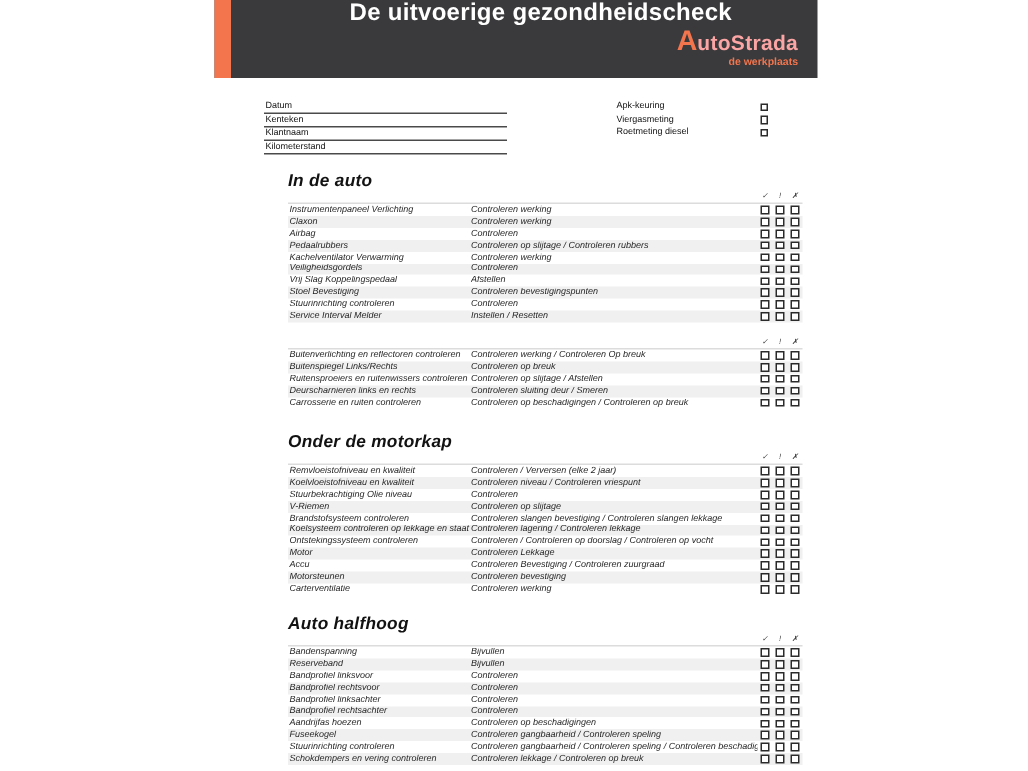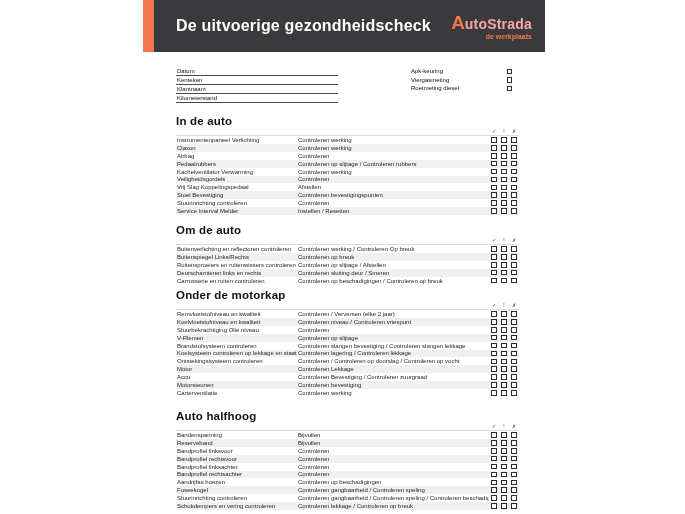--- a/index.html
+++ b/index.html
@@ -6,21 +6,21 @@
   body{
     width:685px;height:514px;background:#ffffff;position:relative;overflow:hidden;
     font-family:"Liberation Sans", sans-serif;
     -webkit-font-smoothing:antialiased;
   }
   .page{position:absolute;inset:0;}
 
   
   .topbar{
     position:absolute;left:143px;top:0;width:402px;height:52px;
-    background:#3A3A3C;display:flex;align-items:center;
+    background:#3A3A3C;display:flex;align-items:center;flex-direction:column;
   }
   .accent{position:absolute;left:0;top:0;width:11px;height:100%;background:#F2754E;}
   .doc-title{
     margin:0 0 0 33px;font-size:16px;font-weight:bold;color:#ffffff;letter-spacing:.2px;
   }
   .logo{margin-left:auto;margin-right:13px;text-align:right;line-height:1;}
   .logo-main{white-space:nowrap;}
   .logo-a{color:#F2754E;font-size:19px;font-weight:bold;}
   .logo-rest{color:#fca5a5;font-size:14px;font-weight:bold;letter-spacing:.2px;}
   .logo-sub{color:#F2754E;font-size:7px;font-weight:bold;margin-top:1px;}
@@ -29,21 +29,21 @@
   .form-left{position:absolute;left:176px;top:67px;width:162px;}
   .field{
     height:7px;border-bottom:0.8px solid #4a4a4a;font-size:6px;color:#111;
     display:flex;align-items:flex-end;padding:0 0 1px 1px;
   }
   .form-right{position:absolute;left:411px;top:67px;width:101px;}
   .rfield{height:8.6px;display:flex;align-items:center;justify-content:space-between;font-size:6px;color:#111;}
   .box{width:5.5px;height:5.5px;border:0.8px solid #2b2b2b;background:#fff;flex:none;box-sizing:border-box;}
 
   
-  .section{position:absolute;left:176px;width:343px;}
+  .section{position:absolute;left:192px;width:343px;font-style:italic;}
   .section h2{margin:0;font-size:11.5px;font-weight:bold;color:#121212;letter-spacing:.2px;line-height:1.05;}
   .legend{display:flex;justify-content:flex-end;margin-top:1px;height:6px;}
   .legend .cell{width:10px;text-align:center;font-size:5px;line-height:6px;color:#3a3a3a;}
   .rows{margin-top:1px;border-top:0.8px solid #dcdcdc;}
   .row{height:7.9px;display:flex;align-items:center;font-size:6px;color:#1f1f1f;}
   .row:nth-of-type(even){background:#f0f0f0;}
   .row .name{width:121px;flex:none;padding-left:1px;white-space:nowrap;overflow:hidden;}
   .row .action{flex:1;white-space:nowrap;overflow:hidden;}
   .checks{display:flex;flex:none;}
   .checks .cell{width:10px;display:flex;justify-content:center;align-items:center;}
@@ -259,21 +259,20 @@
             </span>
             <span class="cell">
               <span class="box"></span>
             </span>
           </span>
         </div>
       </div>
   </section>
 
   <section class="section s2">
-    <h2>Om de auto</h2>
     <div class="legend">
       <span class="cell">✓</span>
       <span class="cell">!</span>
       <span class="cell">✗</span>
     </div>
     <div class="rows">
 
         <div class="row">
           <span class="name">Buitenverlichting en reflectoren controleren</span>
           <span class="action">Controleren werking / Controleren Op breuk</span>

